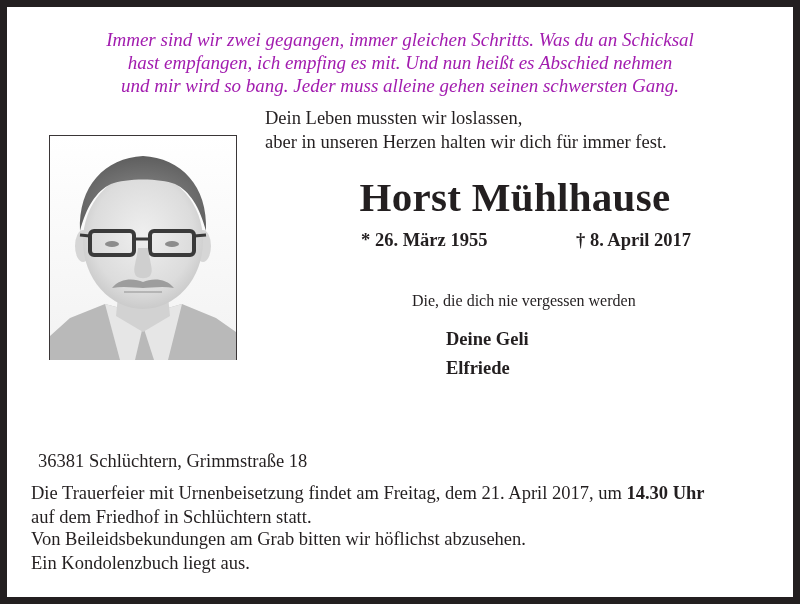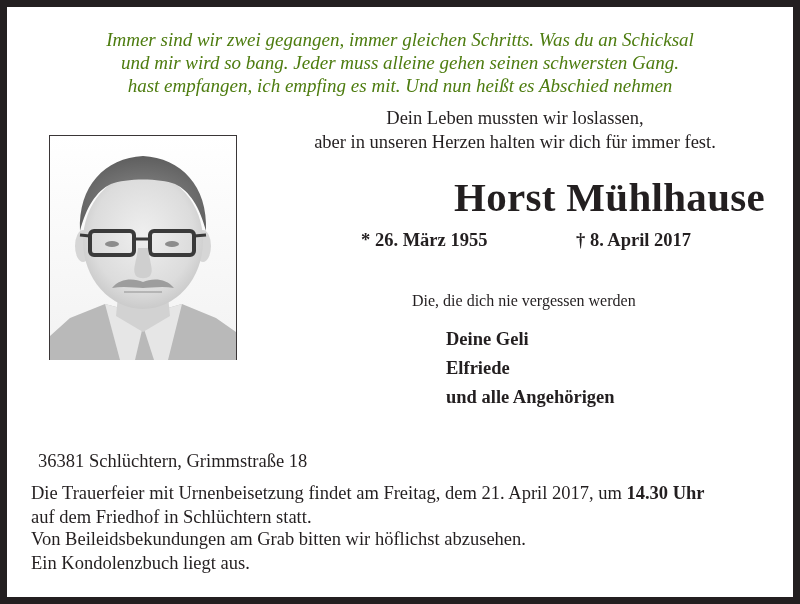--- a/index.html
+++ b/index.html
@@ -18,44 +18,43 @@
       background: #ffffff;
     }
     .abs { position: absolute; white-space: nowrap; }
     .poem {
       position: absolute;
       left: 0; top: 21px; width: 786px;
       text-align: center;
       font-style: italic;
       font-size: 19px;
       line-height: 23px;
-      color: #4d7c0f;
+      color: #a21caf;
     }
     .poem div { white-space: nowrap; }
     .farewell {
       position: absolute;
       left: 258px; top: 99px; width: 500px;
-      text-align: center;
       font-size: 18.5px;
       line-height: 24px;
     }
     .farewell div { white-space: nowrap; }
     .photo {
       position: absolute;
       left: 42px; top: 128px;
       width: 186px; height: 224px;
       border: 1.5px solid #3a3637;
       border-bottom: none;
       background: #ffffff;
       overflow: hidden;
     }
     .name {
       position: absolute;
       left: 258px; top: 166px; width: 500px;
-      text-align: right;
+      text-align: center;
       font-weight: bold;
       font-size: 41px;
       line-height: 48px;
       letter-spacing: 0.3px;
     }
     .dates {
       position: absolute;
       top: 221px;
       font-weight: bold;
       font-size: 18.5px;
@@ -94,22 +93,22 @@
     }
     .closing div { white-space: nowrap; }
   </style>
 </head>
 <body>
 
 <div class="sheet">
 
   <div class="poem">
     <div>Immer sind wir zwei gegangen, immer gleichen Schritts. Was du an Schicksal</div>
+    <div>hast empfangen, ich empfing es mit. Und nun heißt es Abschied nehmen</div>
     <div>und mir wird so bang. Jeder muss alleine gehen seinen schwersten Gang.</div>
-    <div>hast empfangen, ich empfing es mit. Und nun heißt es Abschied nehmen</div>
   </div>
 
   <div class="farewell">
     <div>Dein Leben mussten wir loslassen,</div>
     <div>aber in unseren Herzen halten wir dich für immer fest.</div>
   </div>
 
   <div class="photo">
     <svg width="186" height="224" viewBox="0 0 186 224">
       <defs>
@@ -171,21 +170,20 @@
       <span>†</span>
       <span>8. April 2017</span>
     </span>
   </div>
 
   <div class="abs mourners-intro">Die, die dich nie vergessen werden</div>
 
   <div class="mourners">
     <div>Deine Geli</div>
     <div>Elfriede</div>
-    <div>und alle Angehörigen</div>
   </div>
 
   <div class="abs address">36381 Schlüchtern, Grimmstraße 18</div>
 
   <div class="service">
     <div><span>Die Trauerfeier mit Urnenbeisetzung findet am Freitag, dem 21. April 2017, um </span><b>14.30 Uhr</b></div>
     <div>auf dem Friedhof in Schlüchtern statt.</div>
   </div>
 
   <div class="closing">

